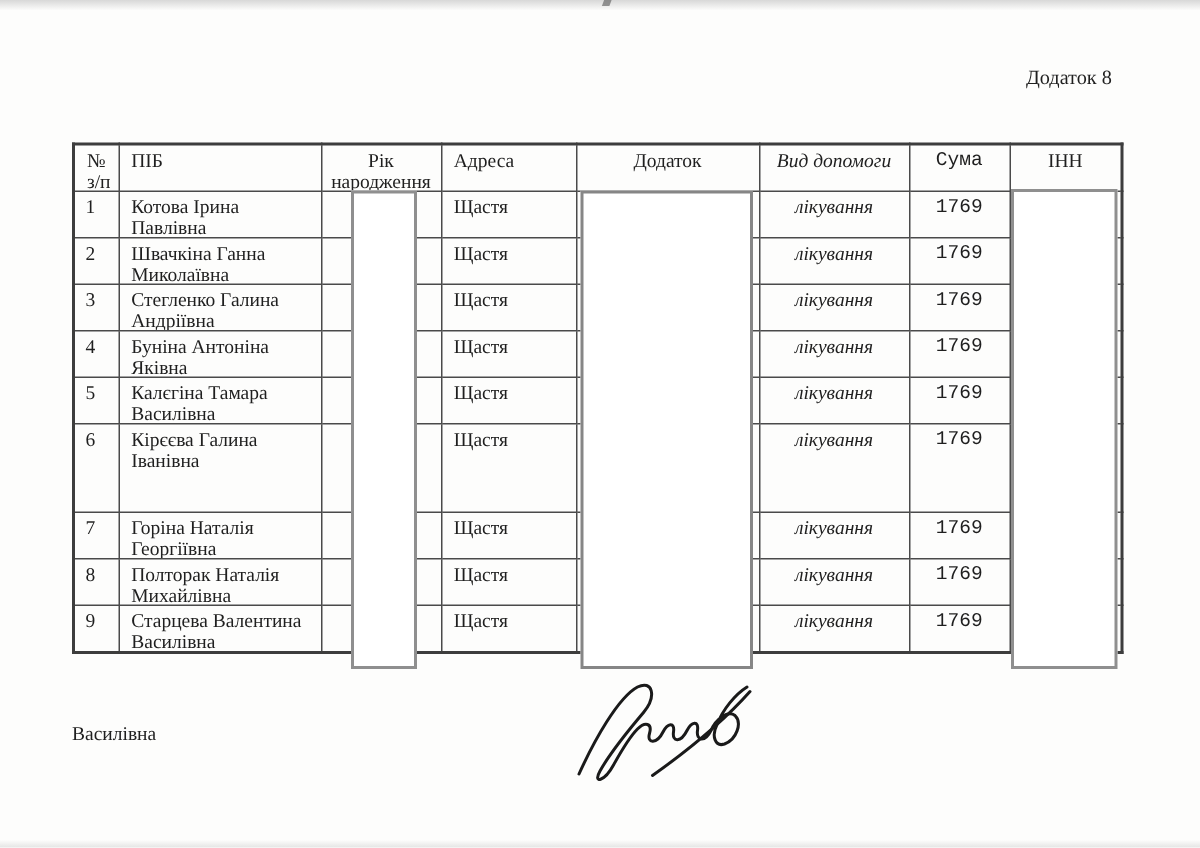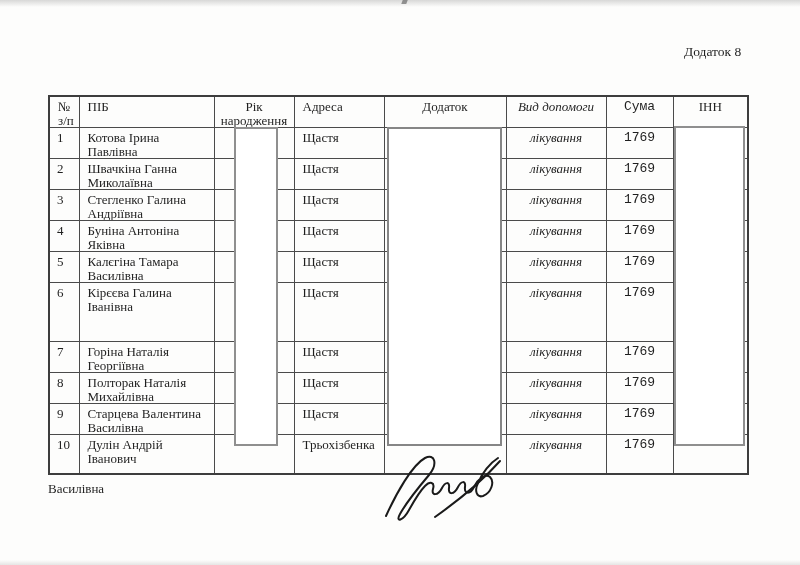--- a/index.html
+++ b/index.html
@@ -190,30 +190,20 @@
         <tr>
           <td class="col-num">9</td>
           <td class="col-name">Старцева Валентина<br>Василівна</td>
           <td class="col-year"></td>
           <td class="col-city">Щастя</td>
           <td class="col-address"></td>
           <td class="col-aid">лікування</td>
           <td class="col-sum">1769</td>
           <td class="col-inn"></td>
         </tr>
-        <tr>
-          <td class="col-num">10</td>
-          <td class="col-name">Дулін Андрій<br>Іванович</td>
-          <td class="col-year"></td>
-          <td class="col-city">Трьохізбенка</td>
-          <td class="col-address"></td>
-          <td class="col-aid">лікування</td>
-          <td class="col-sum">1769</td>
-          <td class="col-inn"></td>
-        </tr>
       </tbody>
   </table>
 
   <div class="redaction redact-year"></div>
   <div class="redaction redact-address"></div>
   <div class="redaction redact-inn"></div>
 
   <div class="footer-left">Василівна</div>
 
   <div class="signature">

